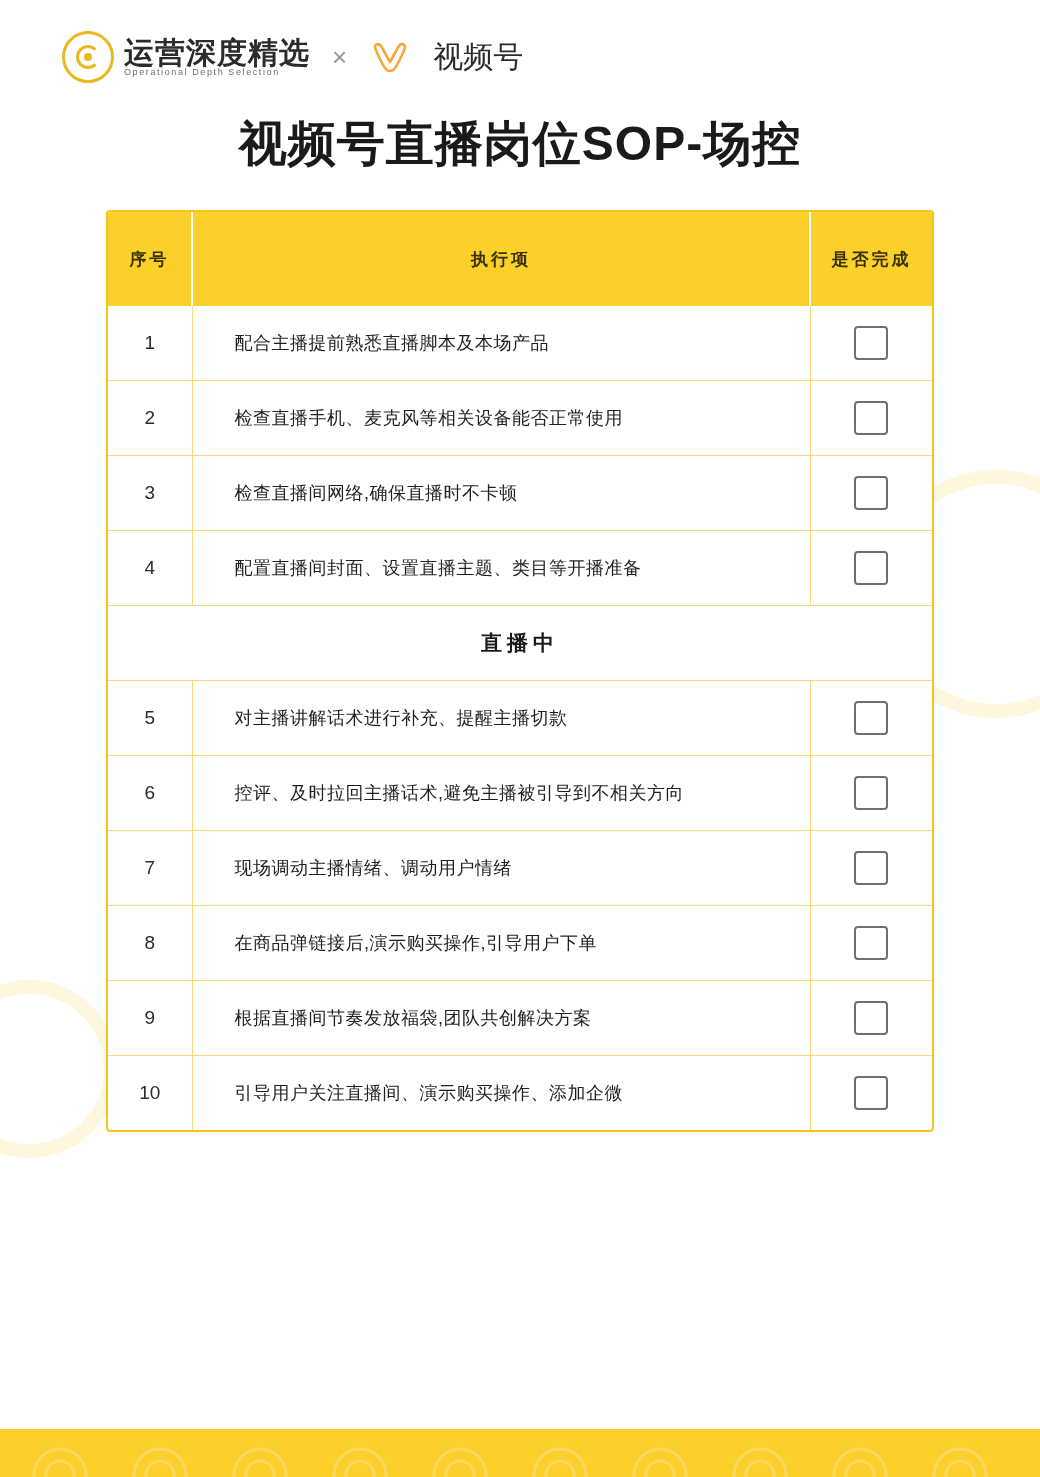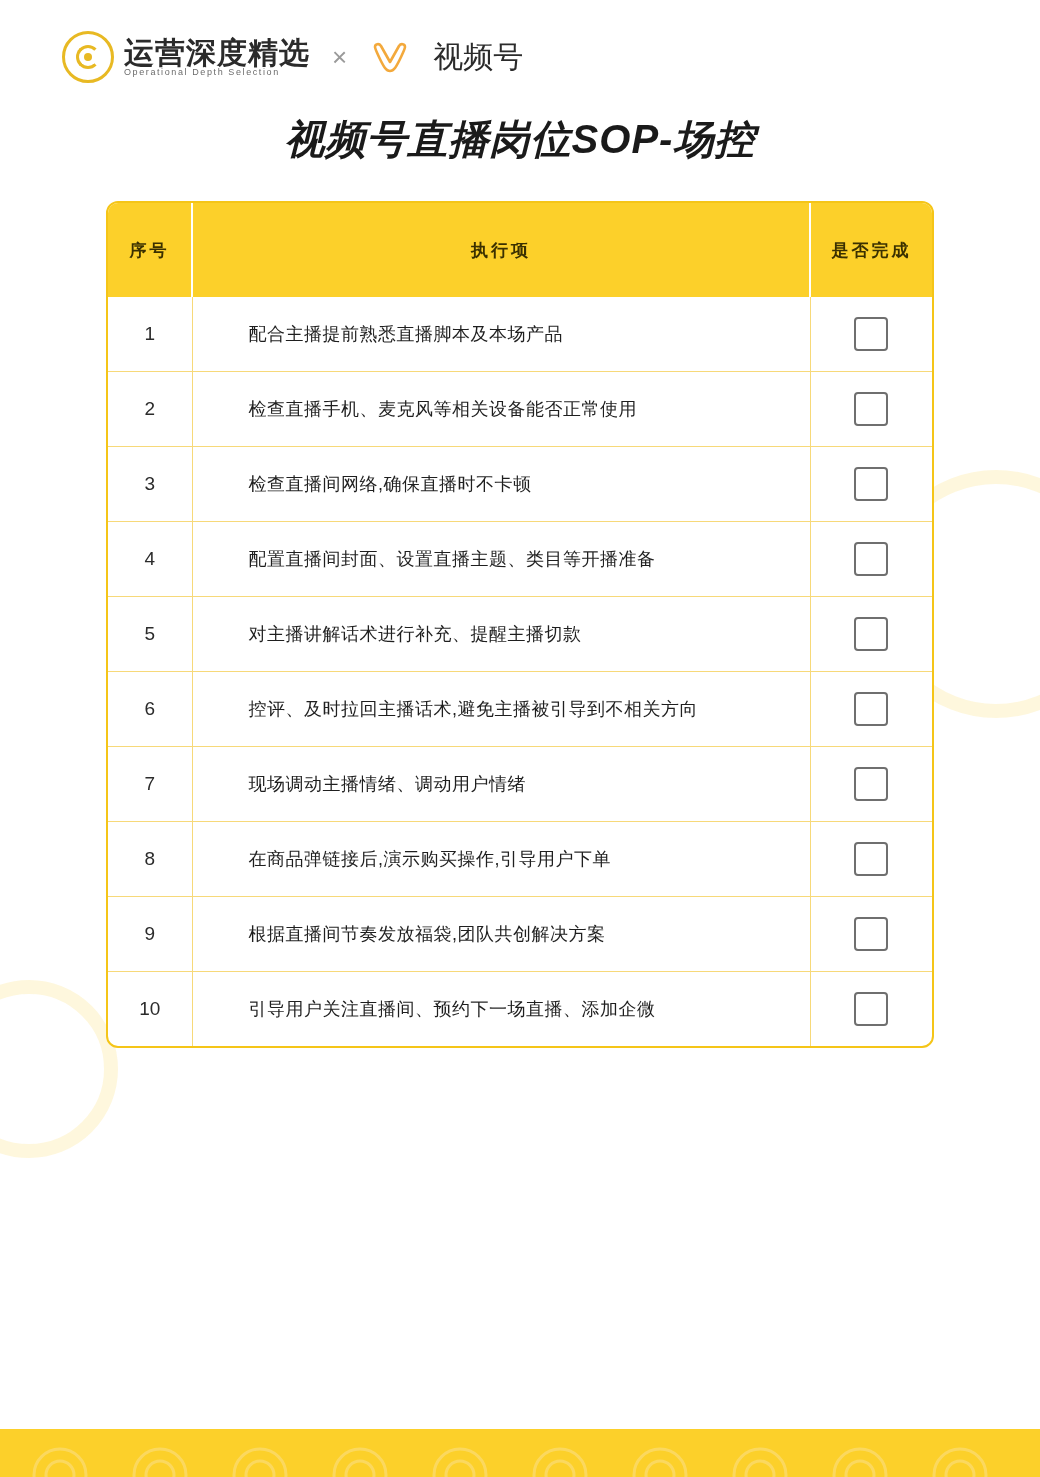--- a/index.html
+++ b/index.html
@@ -91,34 +91,33 @@
   .wechat-name {
     margin-left: 22px;
     font-size: 30px;
     color: #2b2b2b;
     font-weight: 500;
   }
 
   
   .doc-title {
     text-align: center;
-    font-size: 40px;
+    font-size: 48px;
     font-weight: bold;
     color: #1a1a1a;
     letter-spacing: 1px;
     margin-top: 40px;
-    font-style: italic;
   }
 
   
   .table-wrap {
     margin: 34px auto 0 auto;
     width: 824px;
     border: 2px solid #f5c518;
-    border-radius: 12px;
+    border-radius: 4px;
     overflow: hidden;
     background: #fff;
   }
   table.sop {
     border-collapse: collapse;
     width: 100%;
     table-layout: fixed;
   }
   table.sop col.c-idx { width: 84px; }
   table.sop col.c-task { width: 618px; }
@@ -153,21 +152,21 @@
   }
   tr.item-row td.idx {
     text-align: center;
     font-size: 19px;
     color: #2b2b2b;
     border-right: 1.5px solid #f7d979;
   }
   tr.item-row td.task {
     font-size: 18px;
     color: #1f1f1f;
-    padding-left: 56px;
+    padding-left: 42px;
     letter-spacing: 0.5px;
     border-right: 1.5px solid #f7d979;
     margin-left: 31px;
   }
   tr.item-row td.done {
     text-align: center;
   }
   tr.item-row:last-child td { border-bottom: none; }
 
   .checkbox {
@@ -259,20 +258,23 @@
         <tr class="item-row">
           <td class="idx">3</td>
           <td class="task">检查直播间网络,确保直播时不卡顿</td>
           <td class="done"><span class="checkbox"></span></td>
         </tr>
         <tr class="item-row">
           <td class="idx">4</td>
           <td class="task">配置直播间封面、设置直播主题、类目等开播准备</td>
           <td class="done"><span class="checkbox"></span></td>
         </tr>
+        <tr class="section-row">
+          <td colspan="3">直播中</td>
+        </tr>
         <tr class="item-row">
           <td class="idx">5</td>
           <td class="task">对主播讲解话术进行补充、提醒主播切款</td>
           <td class="done"><span class="checkbox"></span></td>
         </tr>
         <tr class="item-row">
           <td class="idx">6</td>
           <td class="task">控评、及时拉回主播话术,避免主播被引导到不相关方向</td>
           <td class="done"><span class="checkbox"></span></td>
         </tr>
@@ -286,21 +288,21 @@
           <td class="task">在商品弹链接后,演示购买操作,引导用户下单</td>
           <td class="done"><span class="checkbox"></span></td>
         </tr>
         <tr class="item-row">
           <td class="idx">9</td>
           <td class="task">根据直播间节奏发放福袋,团队共创解决方案</td>
           <td class="done"><span class="checkbox"></span></td>
         </tr>
         <tr class="item-row">
           <td class="idx">10</td>
-          <td class="task">引导用户关注直播间、预约下一场直播、添加企微</td>
+          <td class="task">引导用户关注直播间、演示购买操作、添加企微</td>
           <td class="done"><span class="checkbox"></span></td>
         </tr>
       </tbody>
   </table>
 </div>
 
 <div class="footer-band">
   <svg class="swirls" viewBox="0 0 1040 48" preserveAspectRatio="none" aria-hidden="true">
     <g fill="none" stroke="#fbe08c" stroke-width="3">
       <circle cx="60" cy="46" r="26"></circle>

